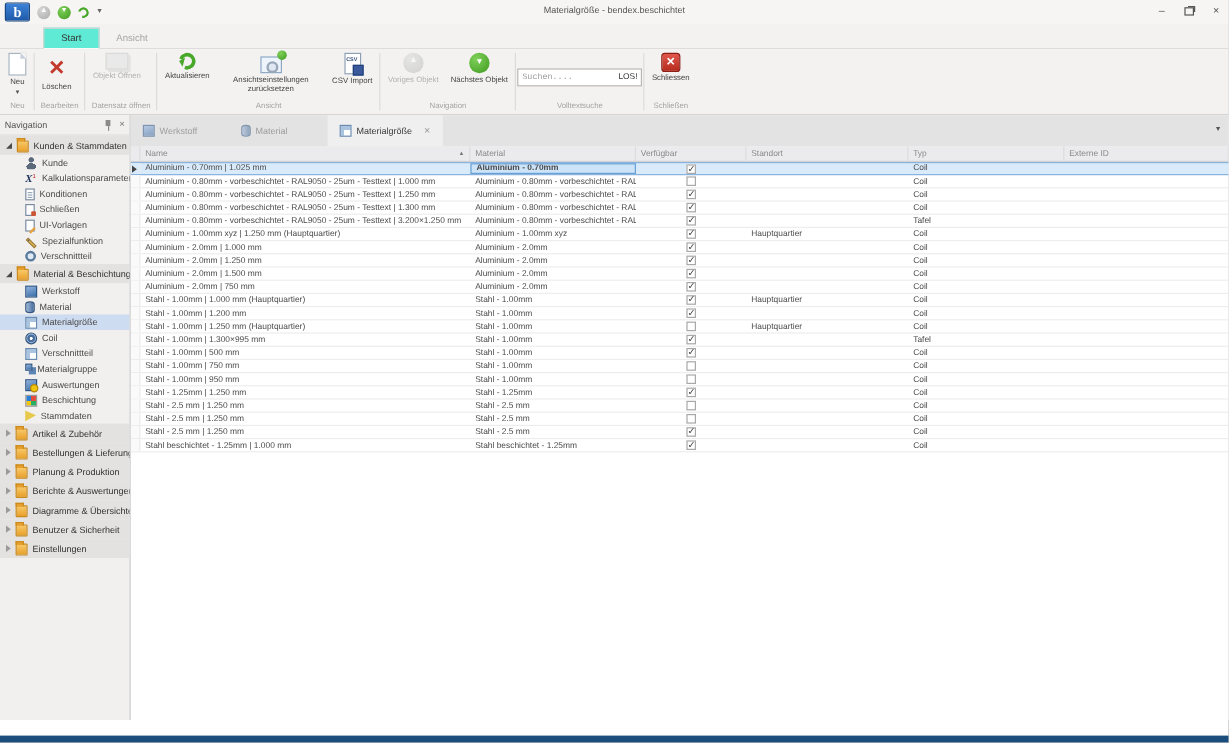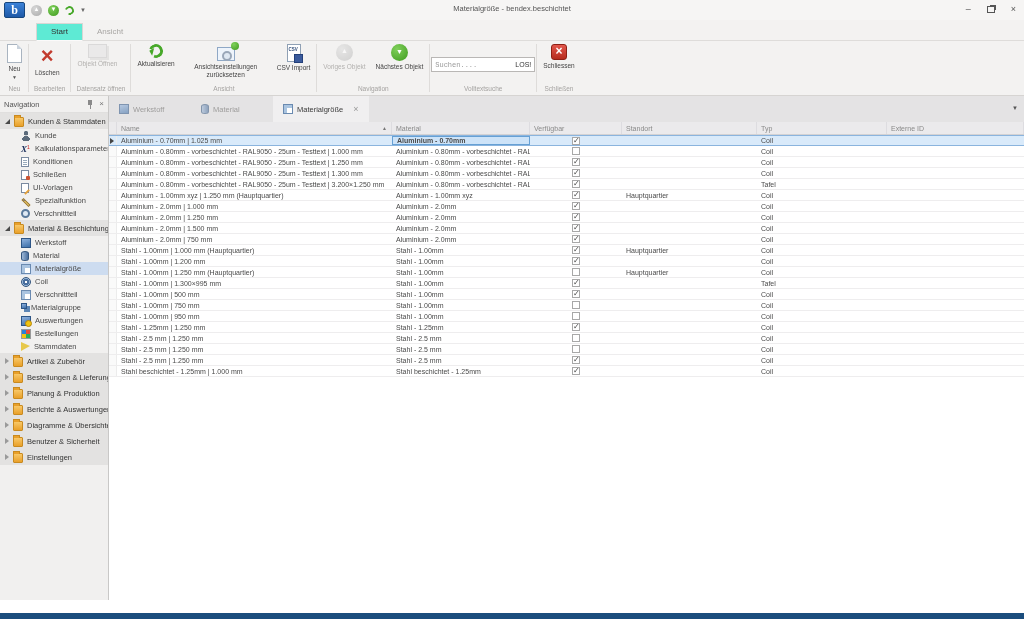--- a/index.html
+++ b/index.html
@@ -363,21 +363,21 @@
           <div class="nitem">
             <span class="nico ni-stack"></span>
             <span>Materialgruppe</span>
           </div>
           <div class="nitem">
             <span class="nico ni-price"></span>
             <span>Auswertungen</span>
           </div>
           <div class="nitem">
             <span class="nico ni-grid"></span>
-            <span>Bestellungen</span>
+            <span>Beschichtung</span>
           </div>
           <div class="nitem">
             <span class="nico ni-cut"></span>
             <span>Stammdaten</span>
           </div>
           <div class="ncat">
             <span class="ntri"></span>
             <span class="nico ni-folder"></span>
             <span>Artikel &amp; Zubehör</span>
           </div>

